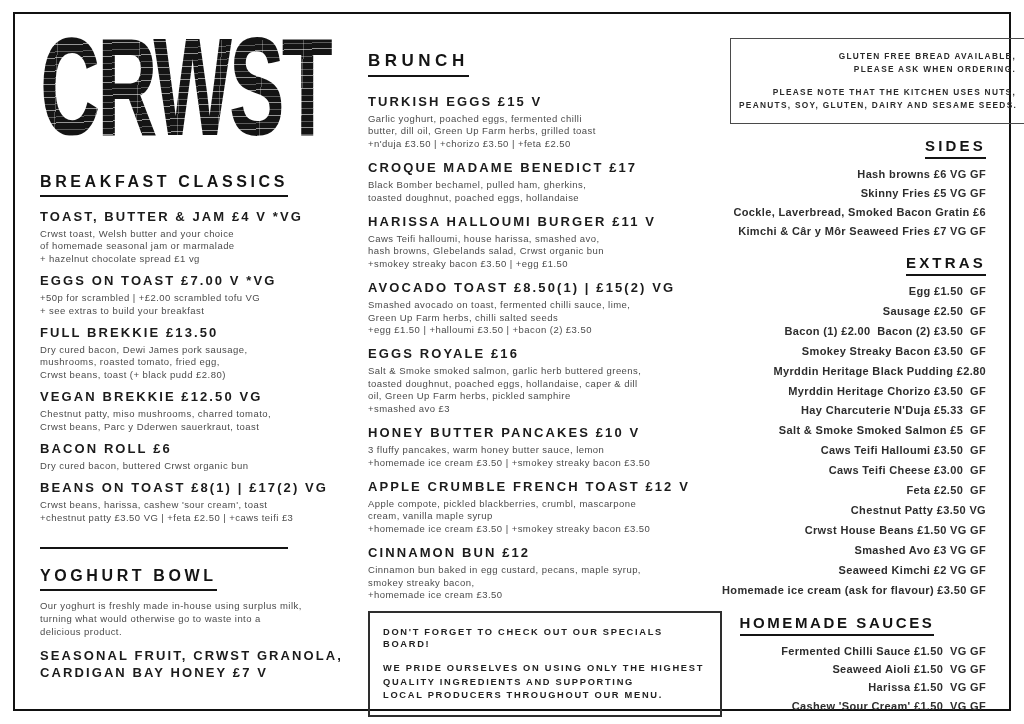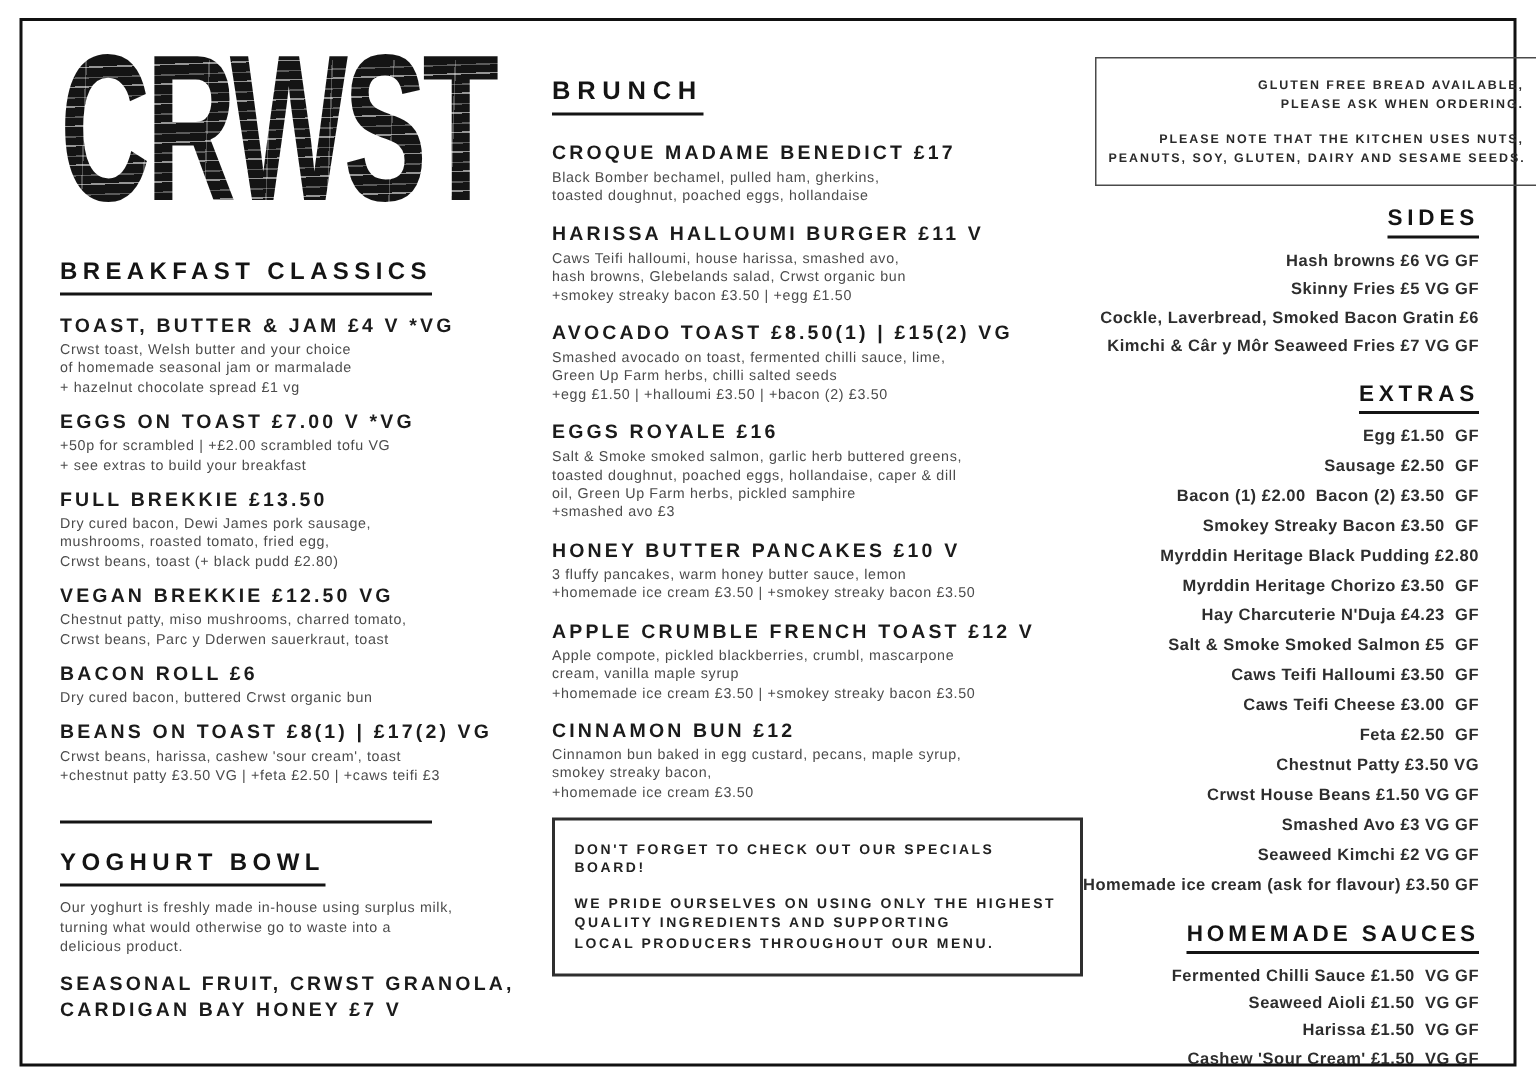--- a/index.html
+++ b/index.html
@@ -69,21 +69,21 @@
   .allergen-box{
     width:298px;box-sizing:border-box;border:1.5px solid #4a4a4a;
     padding:11px 11px 11px 8px;text-align:right;margin-left:42px;
   }
   .allergen-l1,.allergen-l2{font-size:8.3px;font-weight:bold;letter-spacing:1.3px;color:#2a2a2a;line-height:13px;}
   .allergen-l2{margin-top:10px;}
 
   
   .h-right{margin-top:13px;}
   .h-right .hl{font-size:15px;letter-spacing:3.2px;padding-bottom:3px;line-height:17px;}
-  .h-sauces{margin-top:13px;}
+  .h-sauces{margin-top:13px;text-align:center;}
   .h-sauces .hl{font-size:15px;letter-spacing:2.6px;}
   .r-rows{margin-top:6px;}
   .r-row{
     font-size:11px;font-weight:bold;letter-spacing:0.35px;color:#2d2d2d;
   }
   .rows-sides .r-row{line-height:19px;}
   .rows-extras .r-row{line-height:19.9px;}
   .rows-sauces .r-row{line-height:18.4px;}
 </style>
 </head>
@@ -146,20 +146,26 @@
   <div class="yog-item pre">SEASONAL FRUIT, CRWST GRANOLA,
 CARDIGAN BAY HONEY £7 V</div>
 </div>
 
 <div class="col col-mid">
   <div class="h-left h-brunch" style="margin-top:0;">
     <span class="hl">BRUNCH</span>
   </div>
 
   <div class="items" style="margin-top:17px;">
+    <div class="item">
+      <div class="item-name">TURKISH EGGS £15 V</div>
+      <div class="item-desc pre">Garlic yoghurt, poached eggs, fermented chilli
+butter, dill oil, Green Up Farm herbs, grilled toast
++n'duja £3.50 | +chorizo £3.50 | +feta £2.50</div>
+    </div>
     <div class="item">
       <div class="item-name">CROQUE MADAME BENEDICT £17</div>
       <div class="item-desc pre">Black Bomber bechamel, pulled ham, gherkins,
 toasted doughnut, poached eggs, hollandaise</div>
     </div>
     <div class="item">
       <div class="item-name">HARISSA HALLOUMI BURGER £11 V</div>
       <div class="item-desc pre">Caws Teifi halloumi, house harissa, smashed avo,
 hash browns, Glebelands salad, Crwst organic bun
 +smokey streaky bacon £3.50 | +egg £1.50</div>
@@ -225,21 +231,21 @@
   <div class="h-left h-right">
     <span class="hl">EXTRAS</span>
   </div>
   <div class="r-rows rows-extras">
     <div class="r-row pre">Egg £1.50  GF</div>
     <div class="r-row pre">Sausage £2.50  GF</div>
     <div class="r-row pre">Bacon (1) £2.00  Bacon (2) £3.50  GF</div>
     <div class="r-row pre">Smokey Streaky Bacon £3.50  GF</div>
     <div class="r-row pre">Myrddin Heritage Black Pudding £2.80</div>
     <div class="r-row pre">Myrddin Heritage Chorizo £3.50  GF</div>
-    <div class="r-row pre">Hay Charcuterie N'Duja £4.23  GF</div>
+    <div class="r-row pre">Hay Charcuterie N'Duja £5.33  GF</div>
     <div class="r-row pre">Salt &amp; Smoke Smoked Salmon £5  GF</div>
     <div class="r-row pre">Caws Teifi Halloumi £3.50  GF</div>
     <div class="r-row pre">Caws Teifi Cheese £3.00  GF</div>
     <div class="r-row pre">Feta £2.50  GF</div>
     <div class="r-row pre">Chestnut Patty £3.50 VG</div>
     <div class="r-row pre">Crwst House Beans £1.50 VG GF</div>
     <div class="r-row pre">Smashed Avo £3 VG GF</div>
     <div class="r-row pre">Seaweed Kimchi £2 VG GF</div>
     <div class="r-row pre">Homemade ice cream (ask for flavour) £3.50 GF</div>
   </div>

